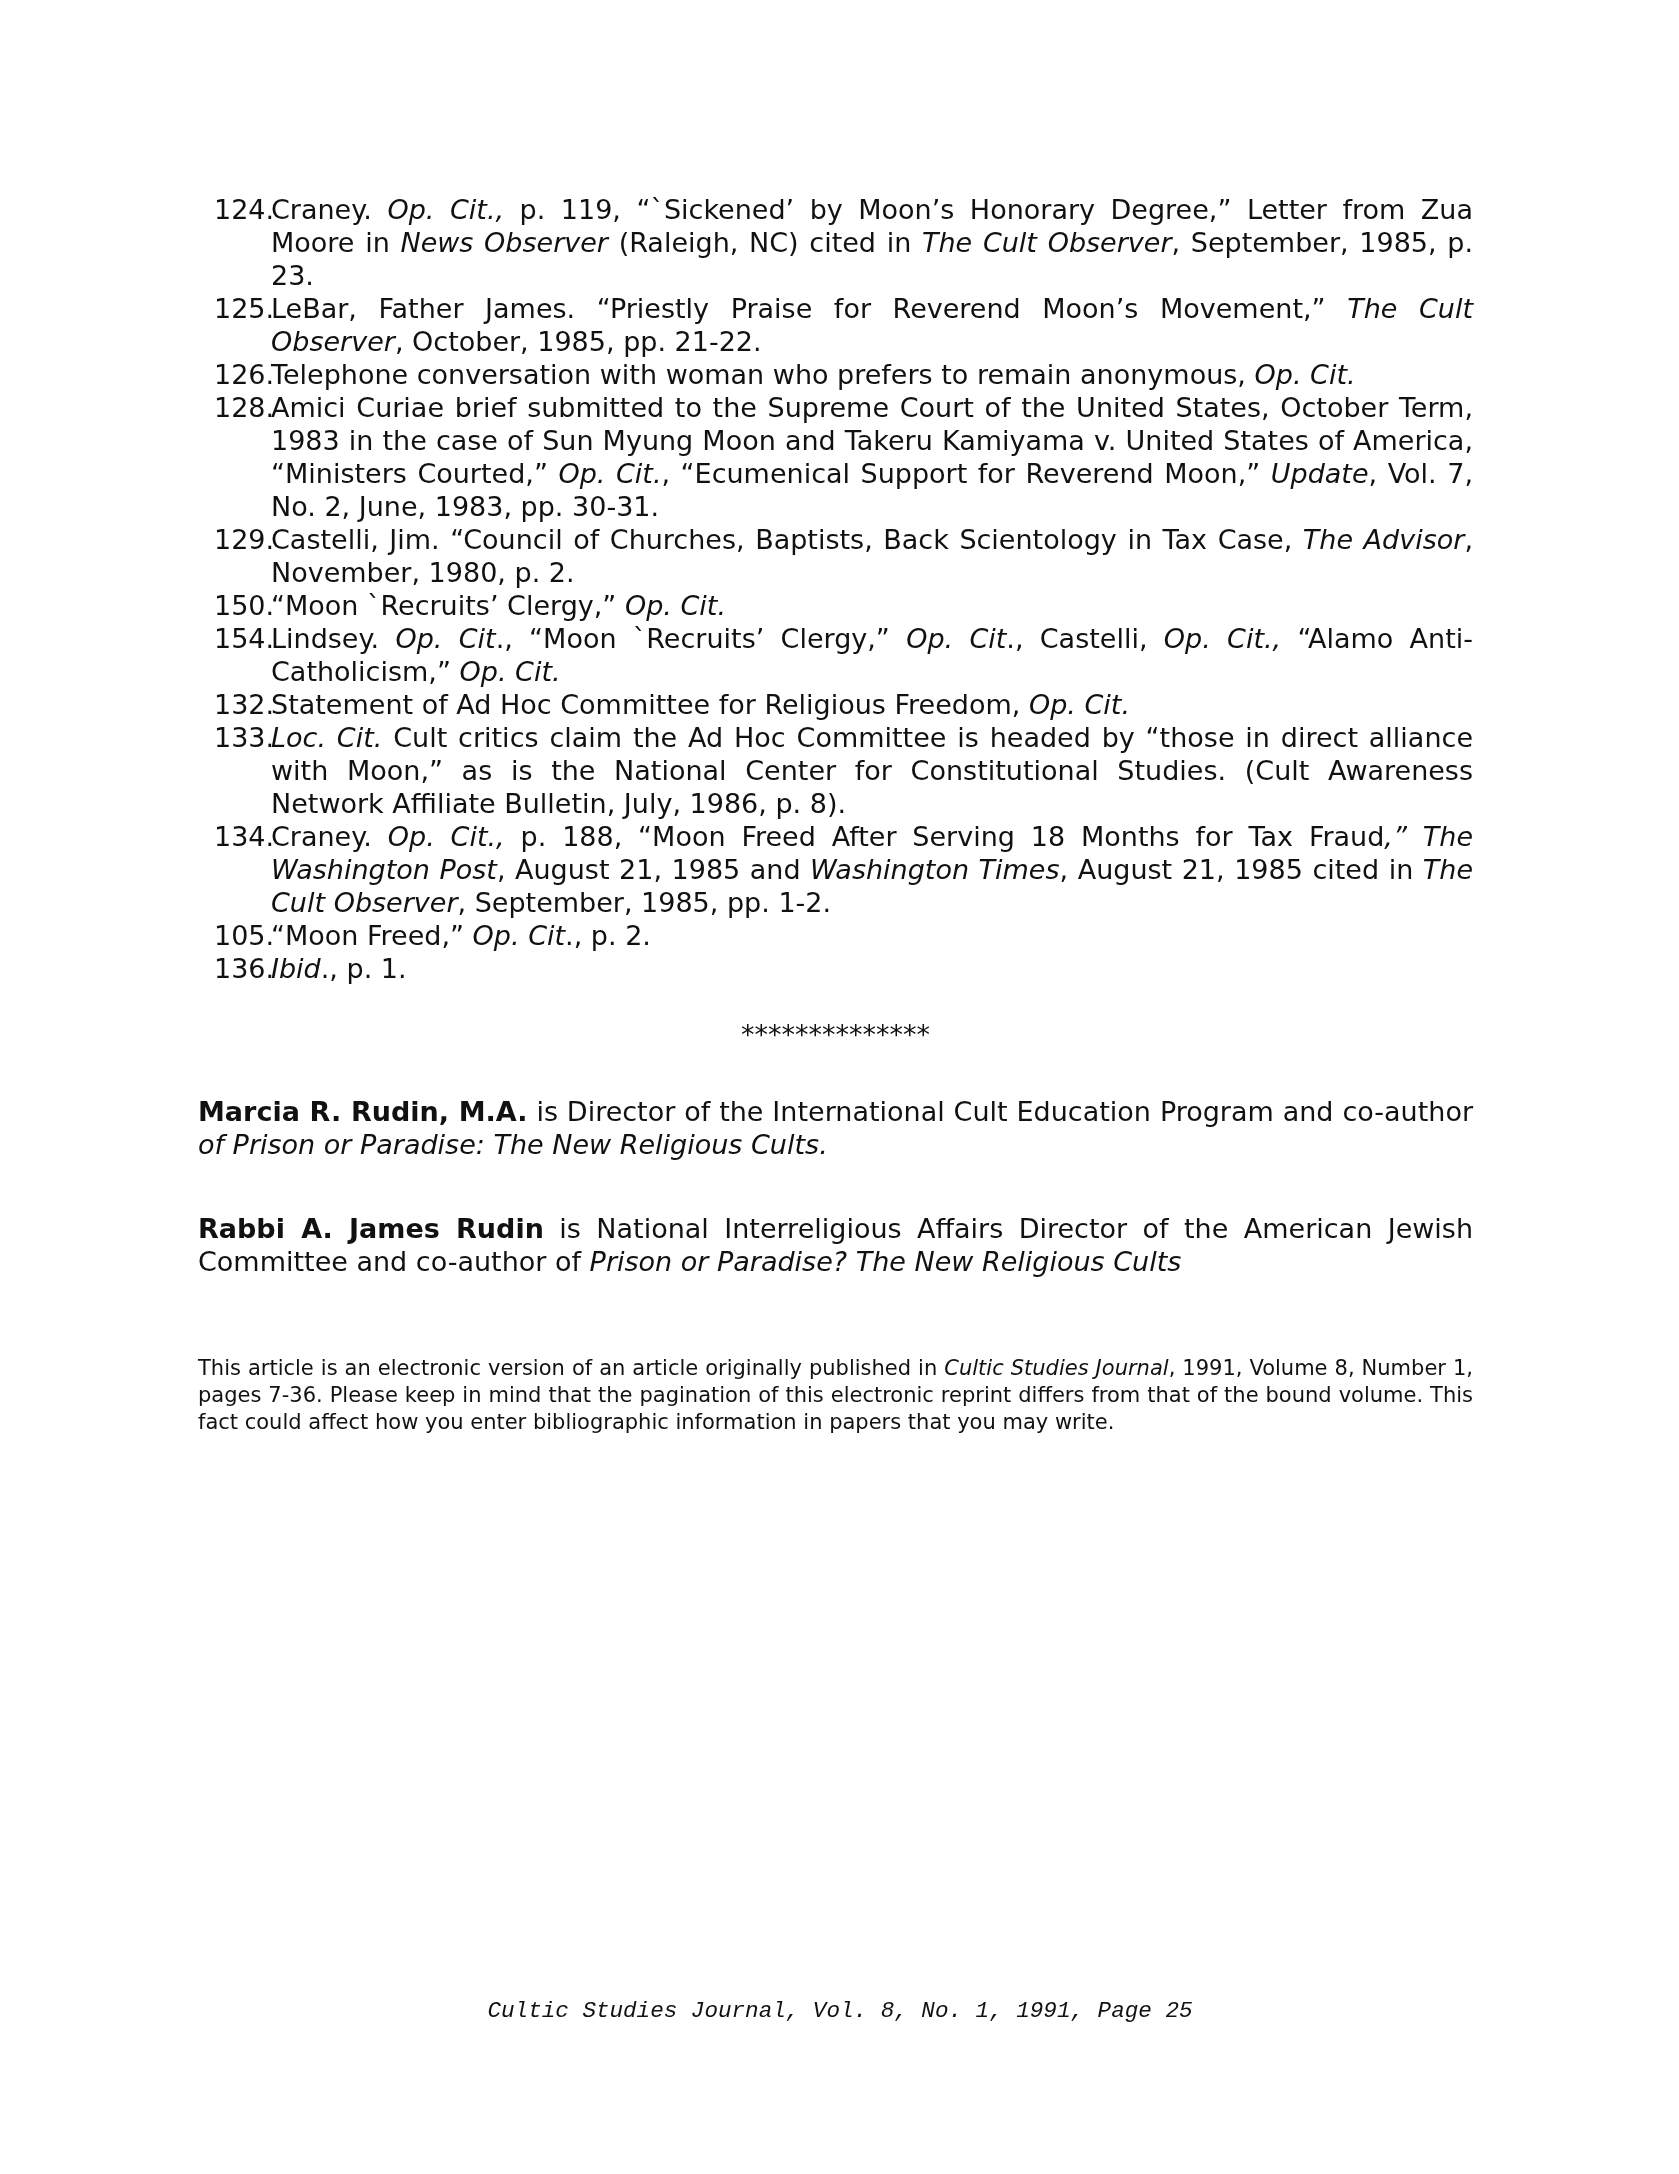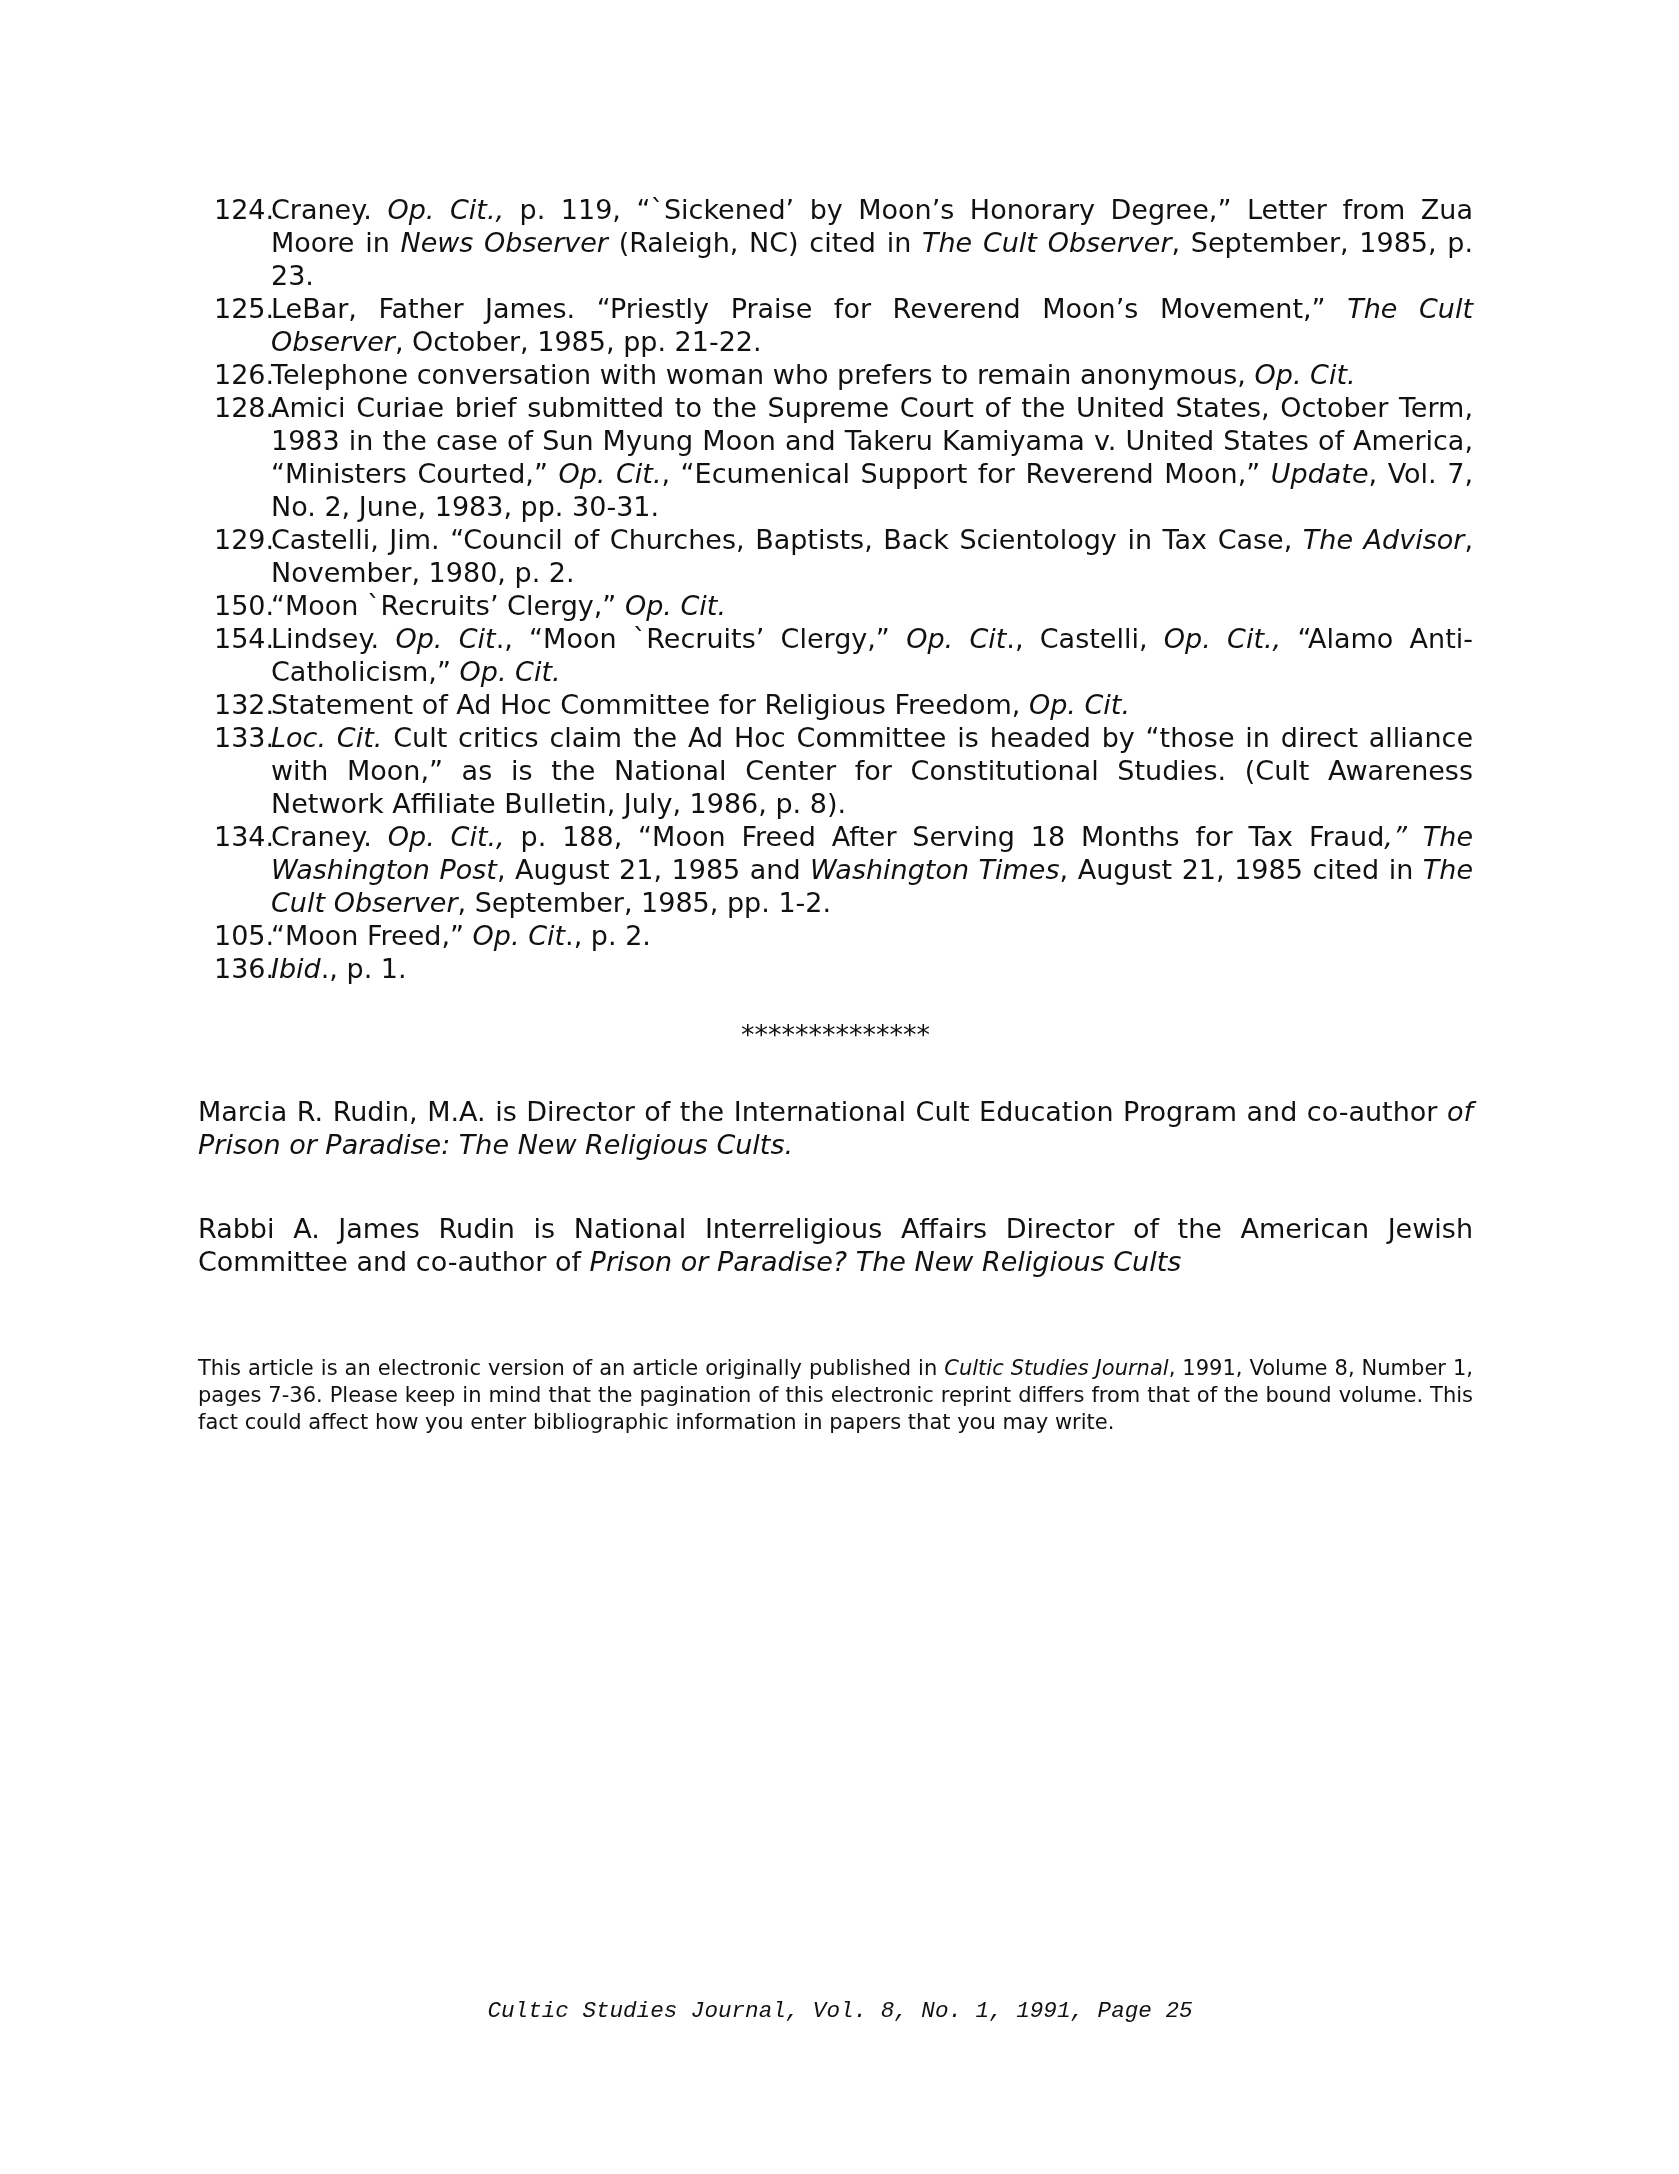--- a/index.html
+++ b/index.html
@@ -5,21 +5,21 @@
   html, body { margin: 0; padding: 0; background: #ffffff; }
   body { width: 1680px; height: 2174px; position: relative; overflow: hidden; color: #111; }
   .page { position: absolute; left: 198px; top: 193px; width: 1275px; font-family: "DejaVu Sans", sans-serif; }
   .notes { margin: 0; padding: 0; list-style: none; font-size: 27px; line-height: 33px; }
   .note { position: relative; padding-left: 73px; text-align: justify; text-align-last: left; }
   .note .num { position: absolute; left: 16px; top: 0; }
   .note-text { display: inline; }
   em, i { font-style: italic; }
   .sep { text-align: center; font-size: 27px; margin-top: 34px; letter-spacing: 0px; }
   .bio { font-size: 27px; line-height: 33px; text-align: justify; text-align-last: left; margin: 0; }
-  .bio b { font-weight: normal; }
+  .bio b { font-weight: bold; }
   .bio1 { margin-top: 45px; }
   .bio2 { margin-top: 51px; }
   .disclaimer { font-size: 21px; line-height: 27px; text-align: justify; text-align-last: left; margin-top: 77px; }
   .footer { position: absolute; top: 1998px; left: 0; width: 1680px; text-align: center; font-family: Liberation Mono, monospace; font-style: italic; font-size: 22.6px; color: #111; }
 </style>
 </head>
 <body>
 
 <div class="page">
   <ol class="notes" id="notes">

